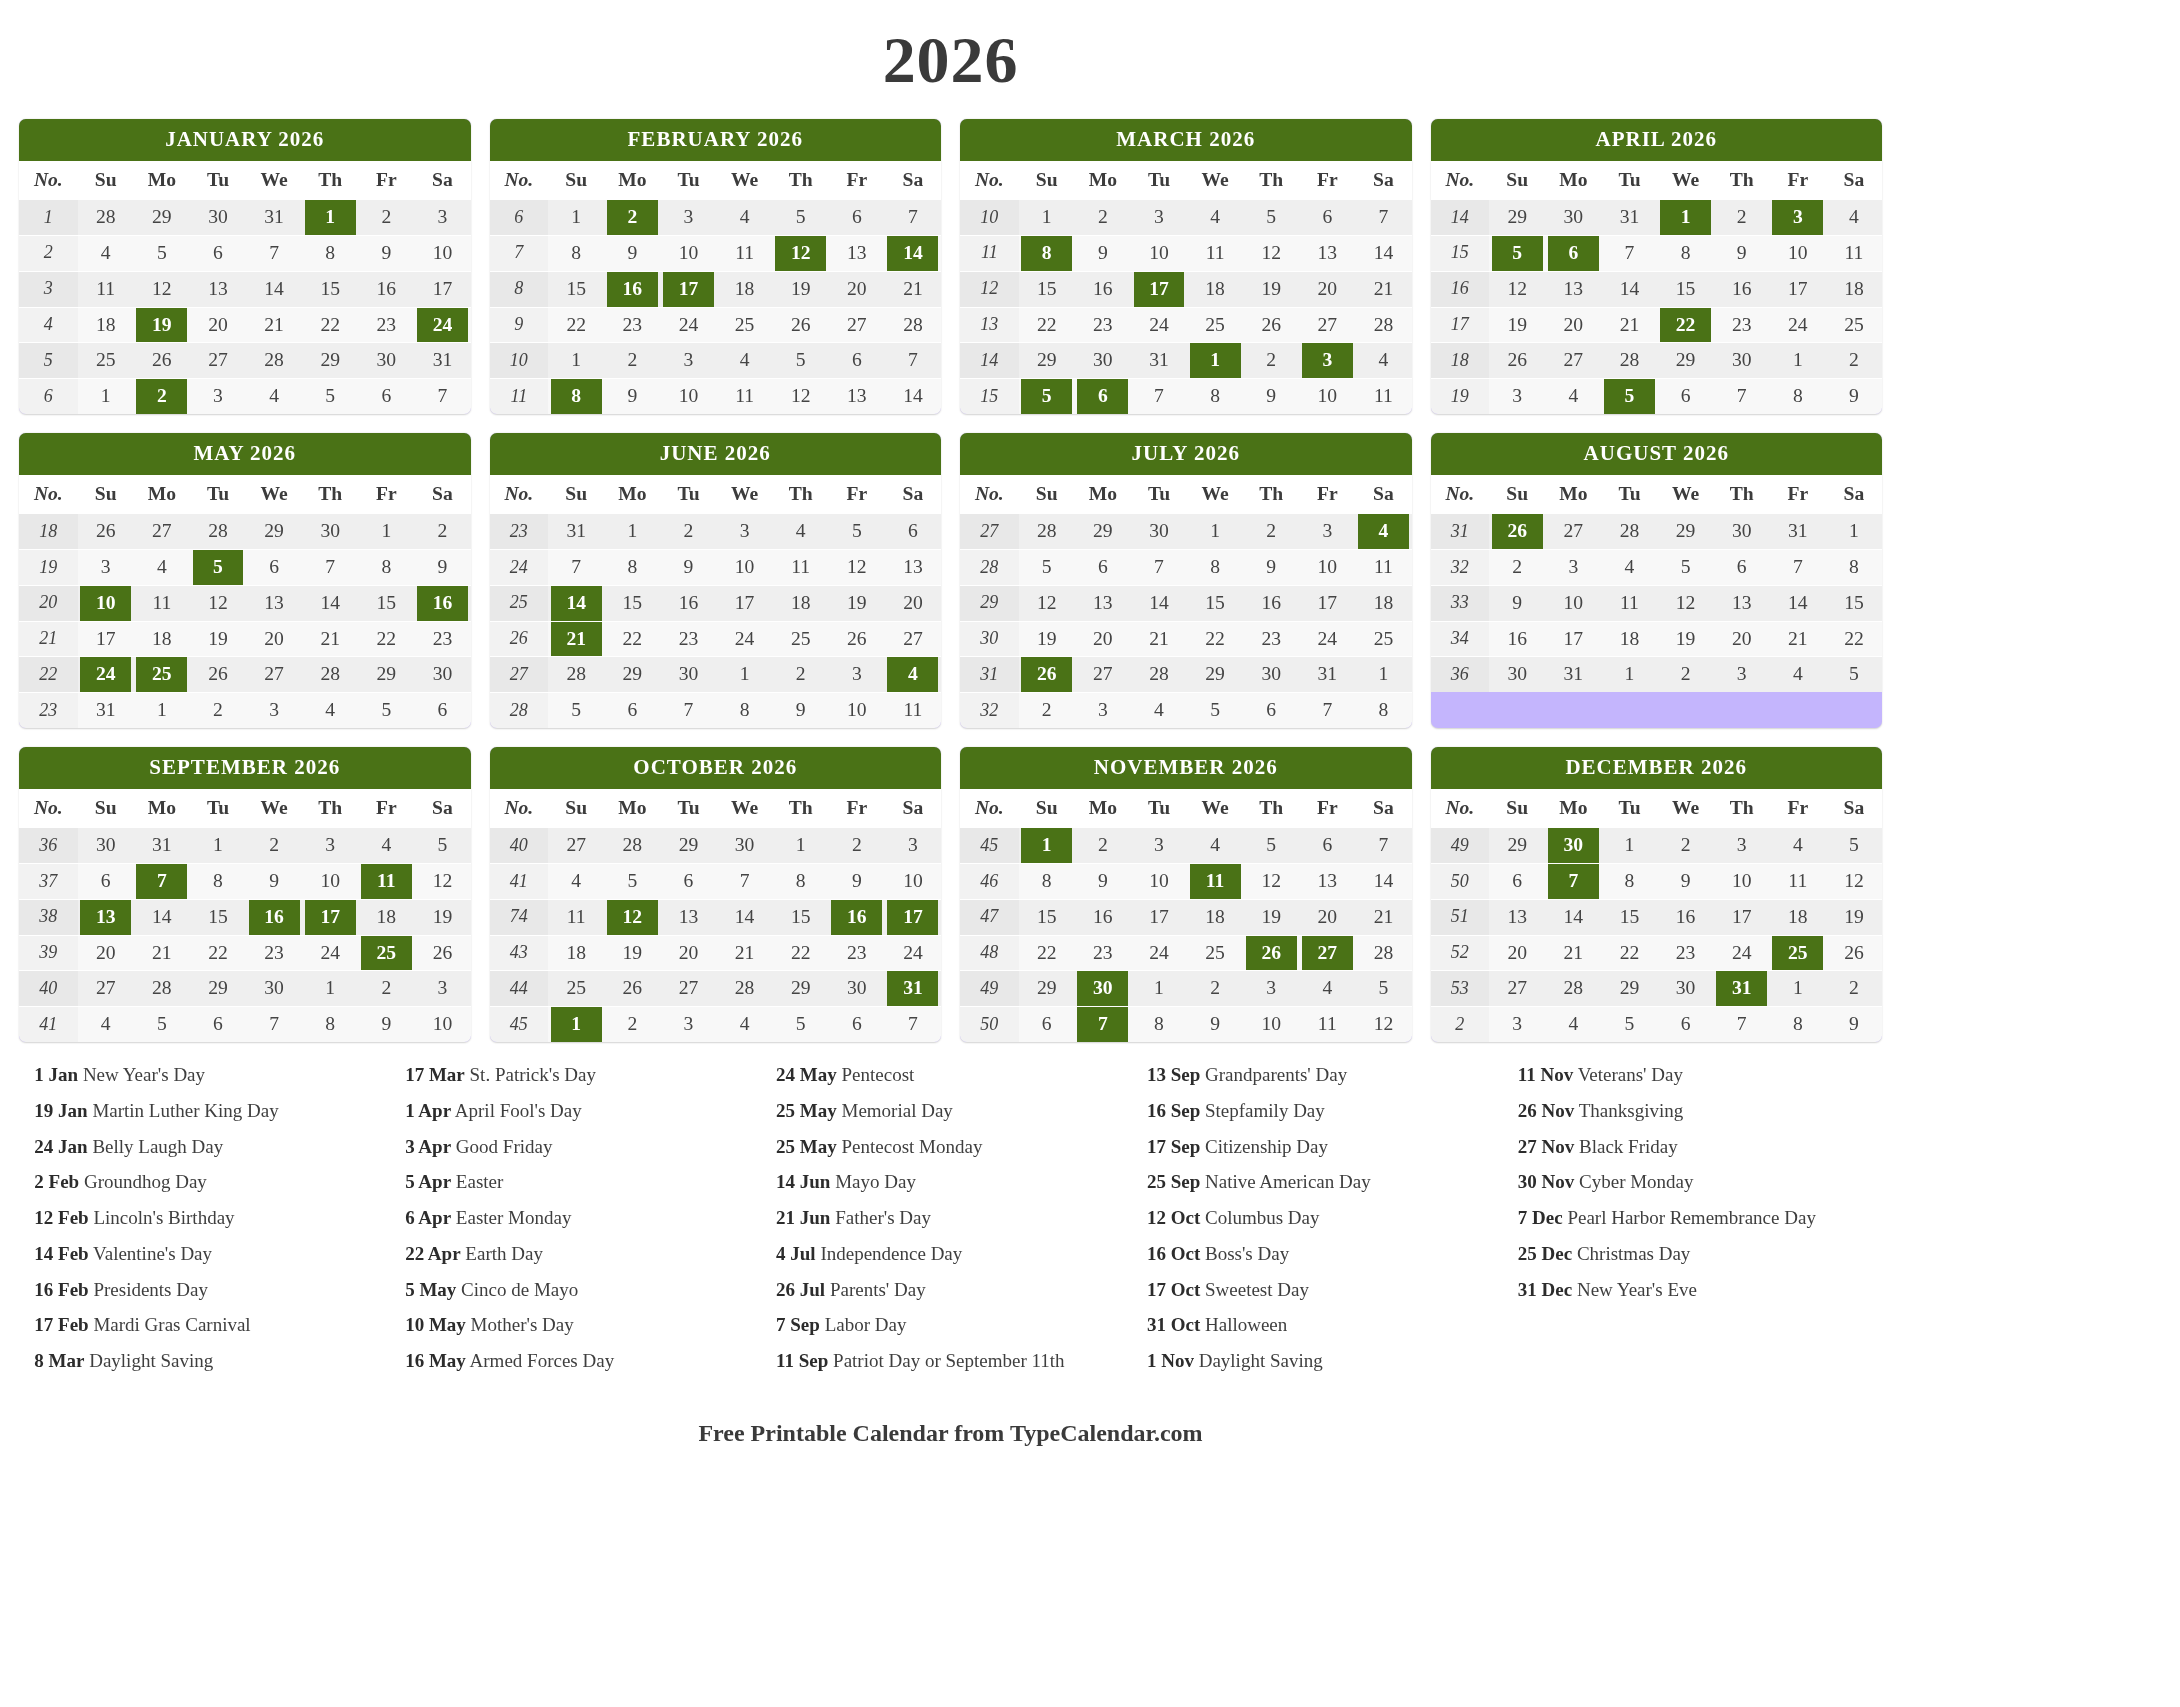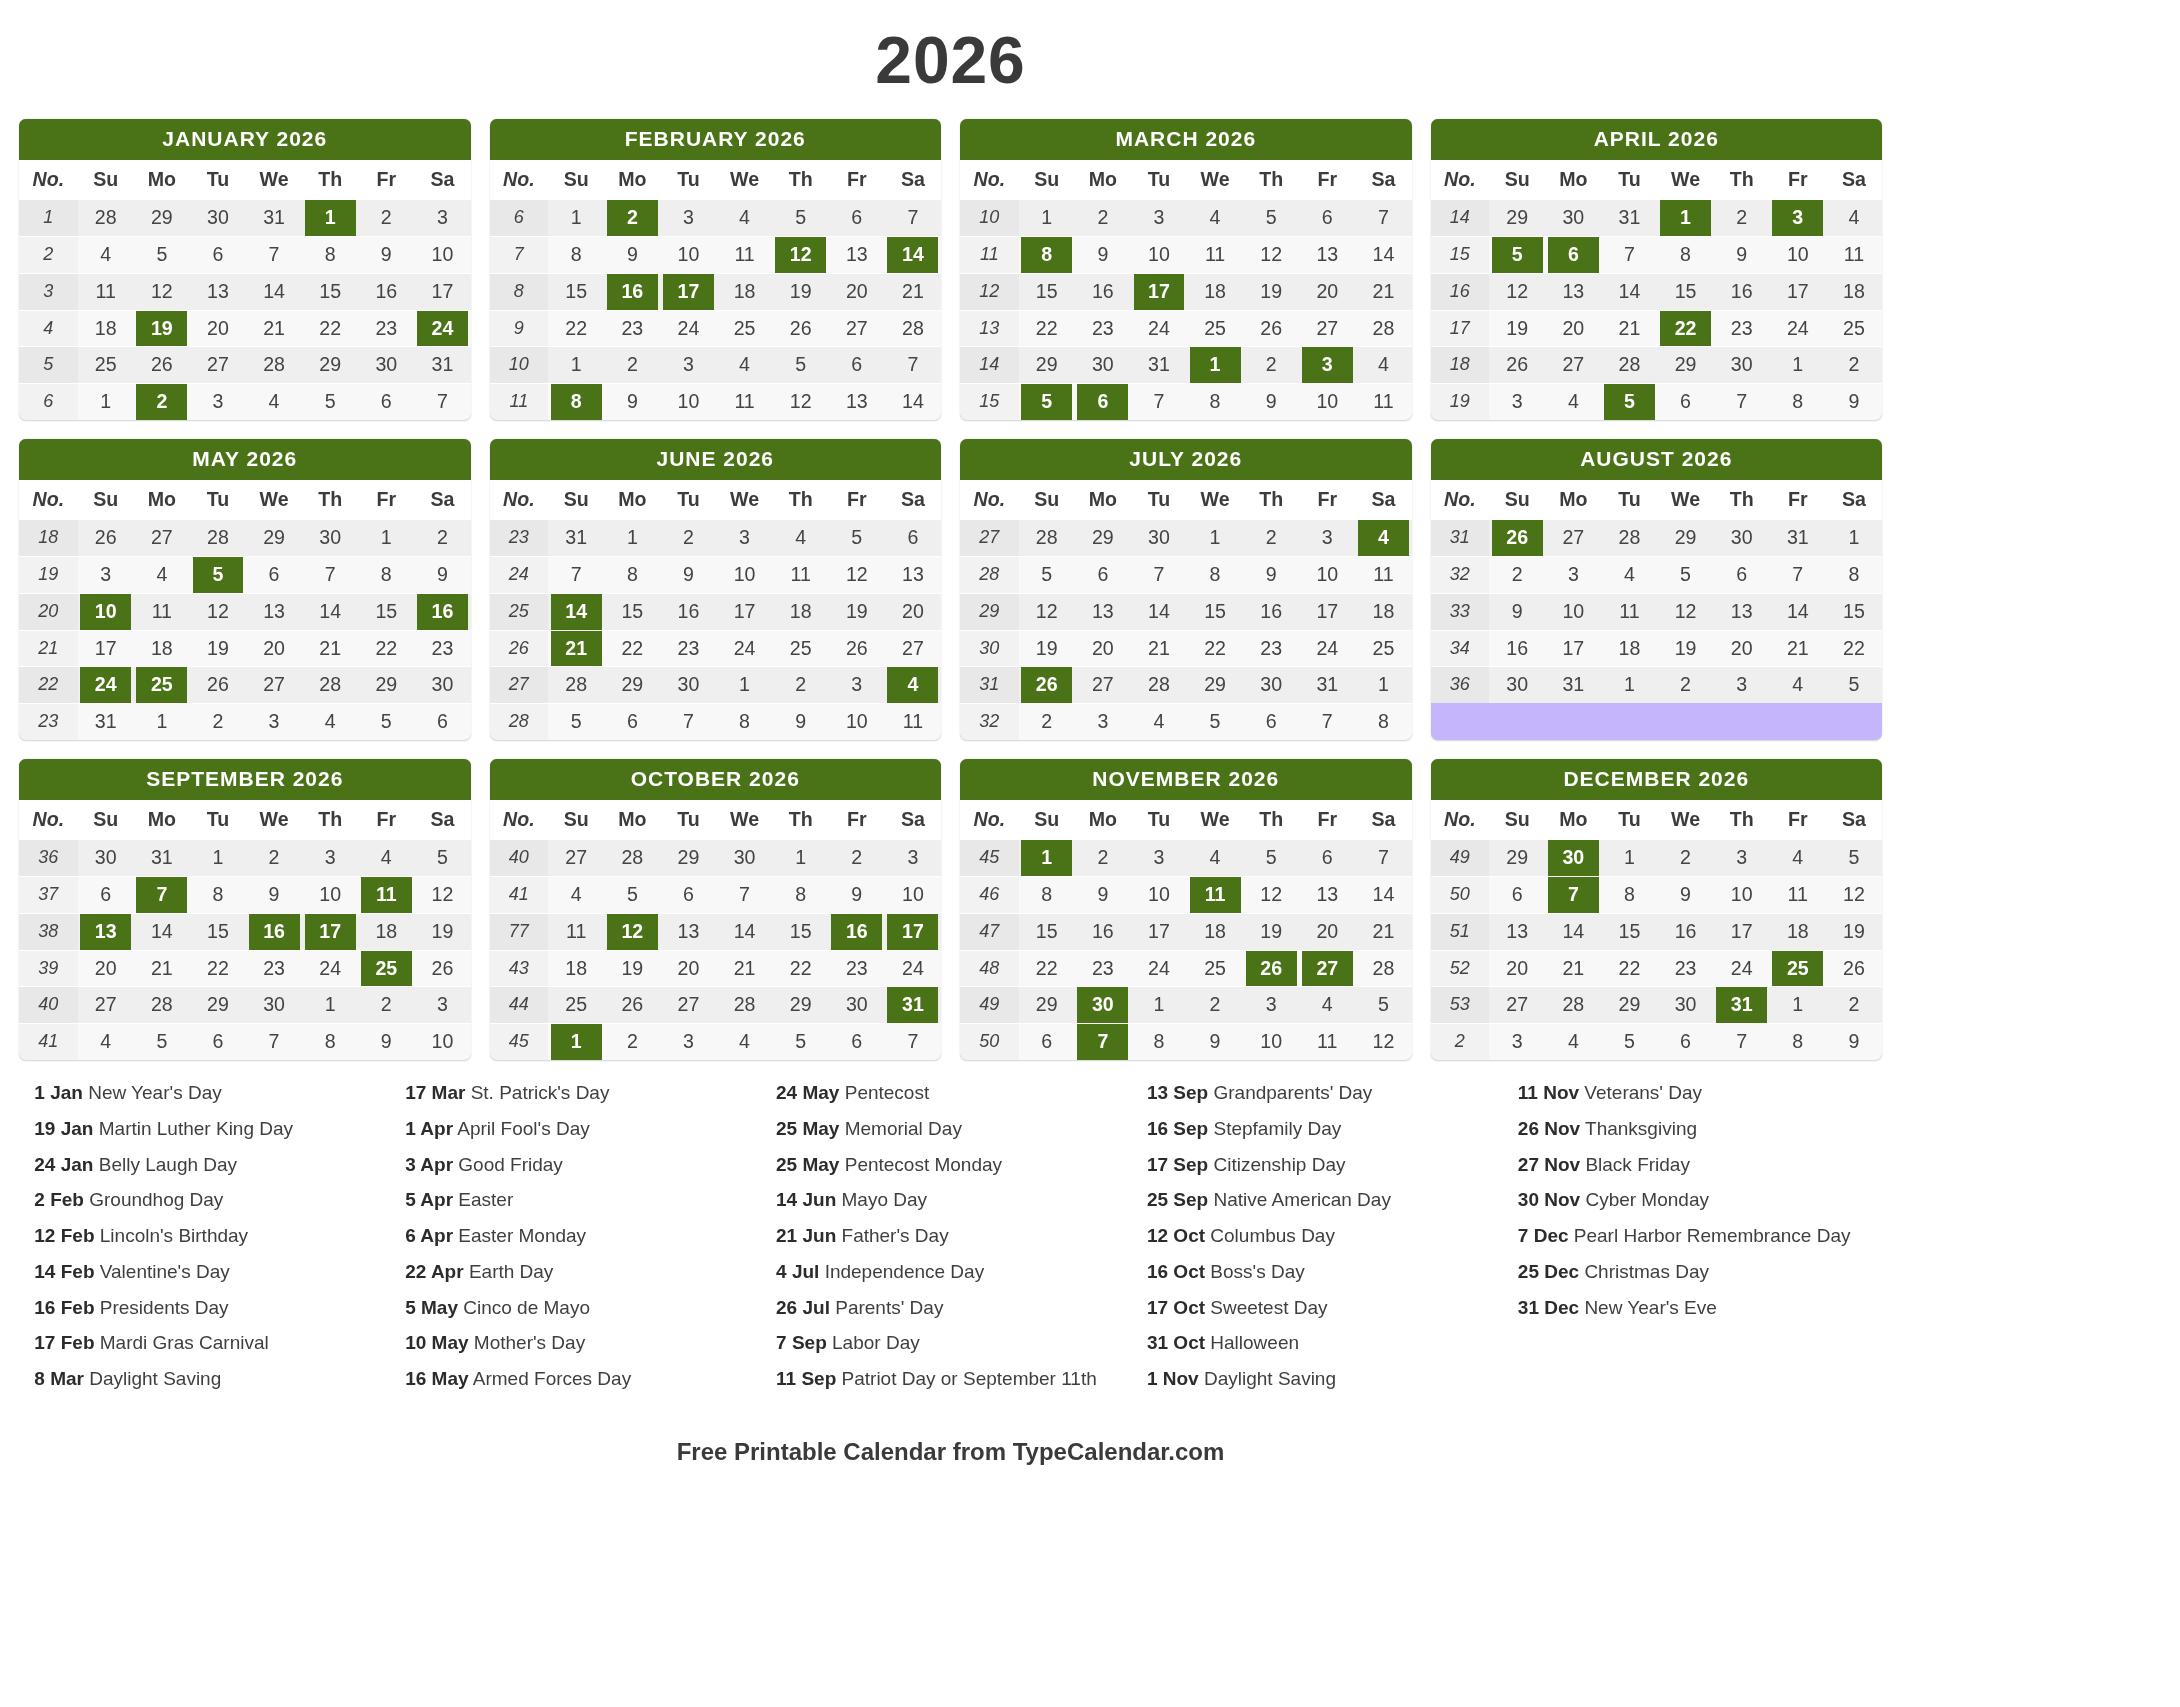--- a/index.html
+++ b/index.html
@@ -4,21 +4,21 @@
 <style>
   * { box-sizing: border-box; }
   html, body { margin:0; padding:0; }
   body {
     width: 2181px;
     background: #ffffff;
     font-family: "Liberation Sans", sans-serif;
     color: #333;
     -webkit-font-smoothing: antialiased;
   }
-  .page { width: 1901px; padding: 12px 19px 8.5px 19px; }
+  .page { width: 1901px; padding: 12px 19px 8.5px 19px; font-family: Liberation Serif, serif; }
 
   .year-title {
     text-align: center;
     font-size: 66px;
     font-weight: bold;
     color: #3a3a3a;
     letter-spacing: 0.9px;
     margin: 15.3px 0 25.6px 0;
     line-height: 1;
   }
@@ -937,21 +937,21 @@
               <td class="wknum">41</td>
               <td class="">4</td>
               <td class="">5</td>
               <td class="">6</td>
               <td class="">7</td>
               <td class="">8</td>
               <td class="">9</td>
               <td class="">10</td>
             </tr>
             <tr>
-              <td class="wknum">77</td>
+              <td class="wknum">74</td>
               <td class="">11</td>
               <td class="hl">
                 <span class="pill">12</span>
               </td>
               <td class="">13</td>
               <td class="">14</td>
               <td class="">15</td>
               <td class="hl">
                 <span class="pill">16</span>
               </td>

